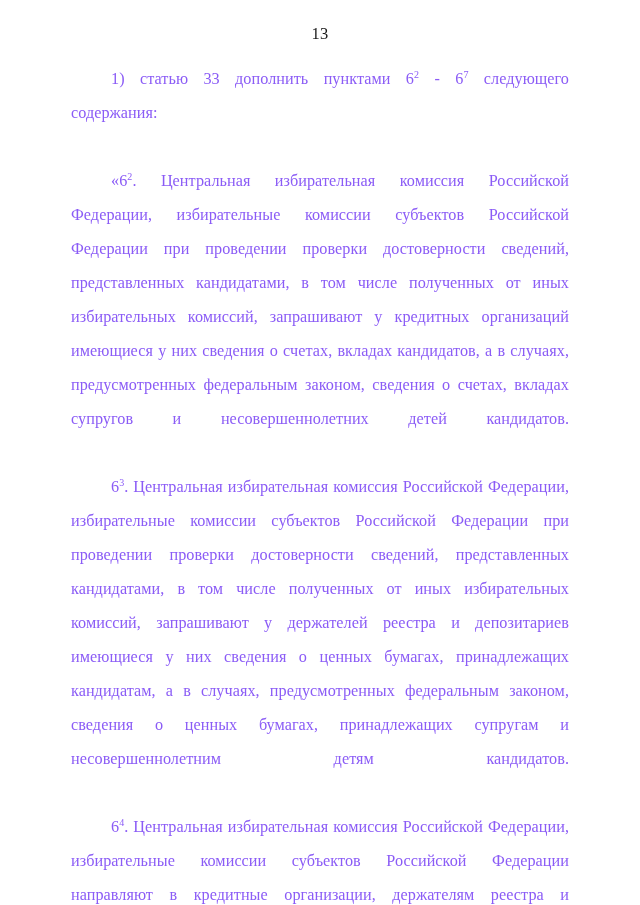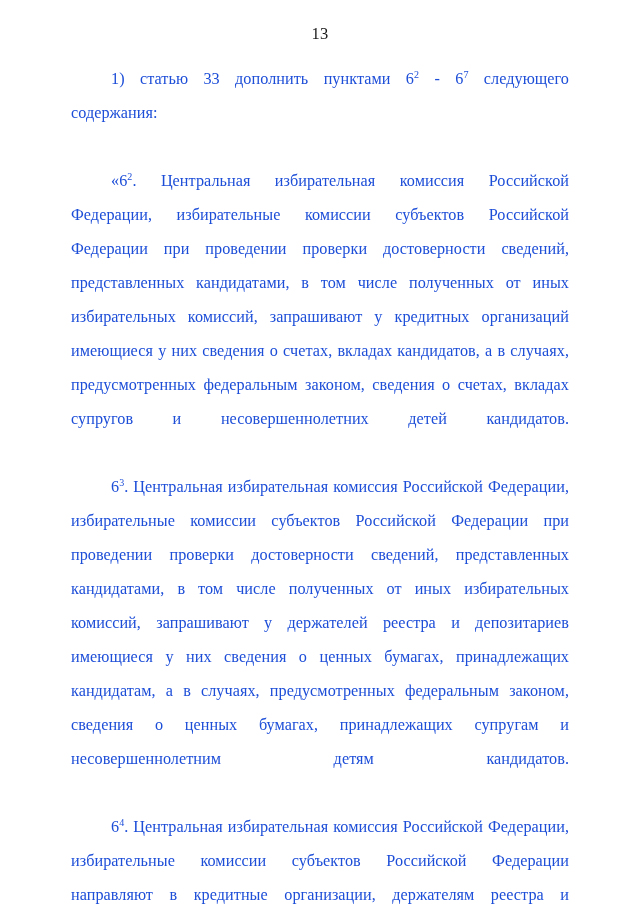--- a/index.html
+++ b/index.html
@@ -35,21 +35,21 @@
     width: 498px;
   }
   p.para {
     margin: 0;
     padding: 0;
     font-size: 16.2px;
     line-height: 34px;
     text-align: justify;
     text-justify: inter-word;
     text-indent: 40px;
-    color: #1d4ed8;
+    color: #8b5cf6;
     letter-spacing: 0.05px;
     word-spacing: 0.2px;
   }
   
   p.para::after {
     content: "";
     display: inline-block;
     width: 100%;
   }
   sup {

